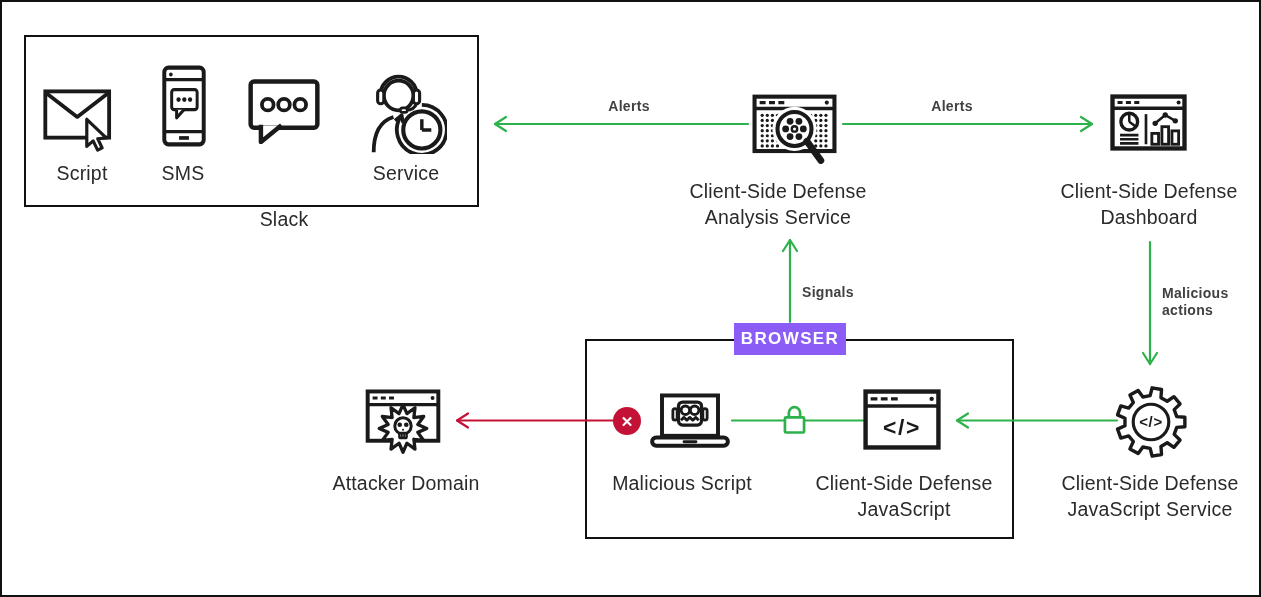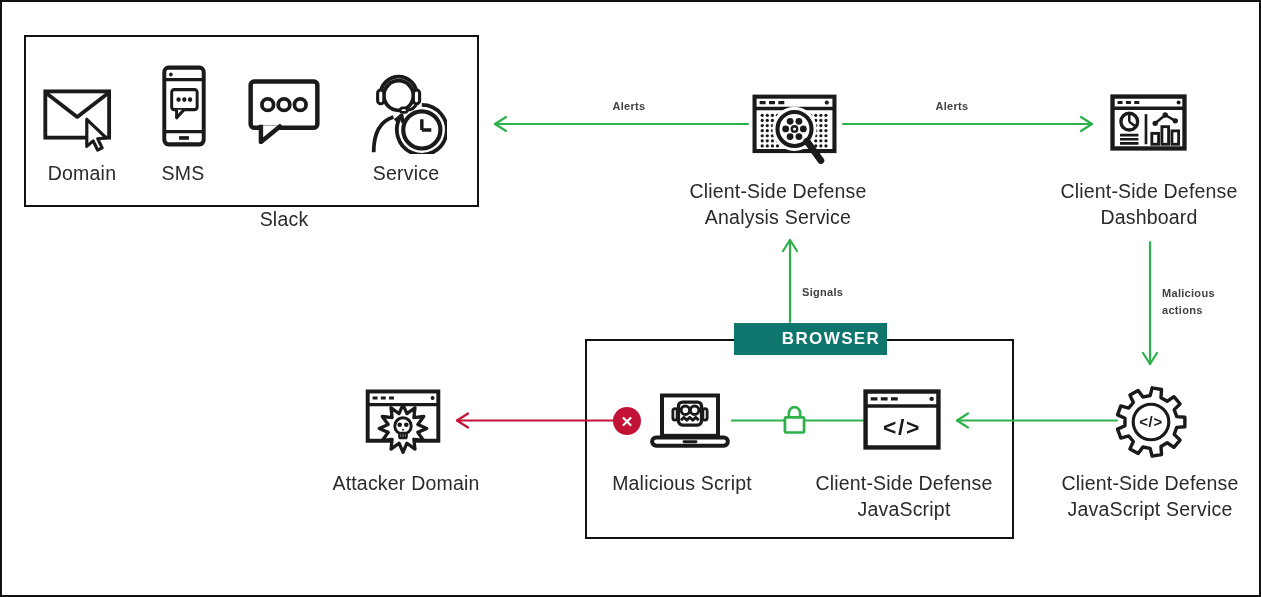--- a/index.html
+++ b/index.html
@@ -6,31 +6,31 @@
   .canvas{
     position:relative;width:1261px;height:597px;background:#fff;
     border:2px solid #111;box-sizing:border-box;overflow:hidden;
     font-family:"Liberation Sans",sans-serif;color:#231f20;
   }
   .wires{position:absolute;left:0;top:0;width:1257px;height:593px;pointer-events:none;}
   .box{position:absolute;border:2px solid #111;box-sizing:border-box;background:transparent;}
   .channels-box{left:22px;top:33px;width:455px;height:172px;}
   .browser-box{left:583px;top:337px;width:429px;height:200px;}
   .browser-tag{
-    position:absolute;left:732px;top:321px;width:112px;height:32px;background:#0f766e;color:#fff;
+    position:absolute;left:732px;top:321px;width:112px;height:32px;background:#8b5cf6;color:#fff;
     display:flex;align-items:center;justify-content:center;
-    font-size:17px;font-weight:bold;letter-spacing:1.4px;padding-left:41px;
+    font-size:17px;font-weight:bold;letter-spacing:1.4px;
   }
   .icon{position:absolute;}
   .node-label{
     position:absolute;text-align:center;font-size:19.5px;line-height:26px;
     color:#2b2a29;white-space:pre-line;letter-spacing:.2px;
   }
   .edge-label{
-    position:absolute;font-size:11px;font-weight:bold;color:#414042;
+    position:absolute;font-size:14px;font-weight:bold;color:#414042;
     letter-spacing:.3px;white-space:pre-line;line-height:17px;
   }
   .edge-label.centered{text-align:center;}
   .xcircle{
     position:absolute;left:611px;top:405px;width:28px;height:28px;border-radius:50%;
     background:#c41236;color:#fff;display:flex;align-items:center;justify-content:center;
     font-size:15px;font-weight:bold;line-height:1;
   }
   svg text{font-family:"Liberation Sans",sans-serif;}
 </style>
@@ -257,21 +257,21 @@
 
   <svg class="icon" style="left:779px;top:400px" width="27" height="34" viewBox="0 0 24 30">
     <path d="M7,14 V9.5 a5,5 0 0 1 10,0 V14" fill="none" stroke="#2db24b" stroke-width="2.4"></path>
     <rect x="3.5" y="13.5" width="17" height="13.5" rx="1" fill="#fff" stroke="#2db24b" stroke-width="2.4"></rect>
   </svg>
 
   <div class="xcircle">
       <span>✕</span>
     </div>
 
-  <div class="node-label" style="left:30px;top:158px;width:100px;">Domain</div>
+  <div class="node-label" style="left:30px;top:158px;width:100px;">Script</div>
   <div class="node-label" style="left:131px;top:158px;width:100px;">SMS</div>
   <div class="node-label" style="left:232px;top:158px;width:100px;margin-top:46px;">Slack</div>
   <div class="node-label" style="left:344px;top:158px;width:120px;">Service</div>
 
   <div class="node-label" style="left:676px;top:176px;width:200px;">Client-Side Defense
 Analysis Service</div>
   <div class="node-label" style="left:1047px;top:176px;width:200px;">Client-Side Defense
 Dashboard</div>
   <div class="node-label" style="left:304px;top:468px;width:200px;">Attacker Domain</div>
   <div class="node-label" style="left:580px;top:468px;width:200px;">Malicious Script</div>

